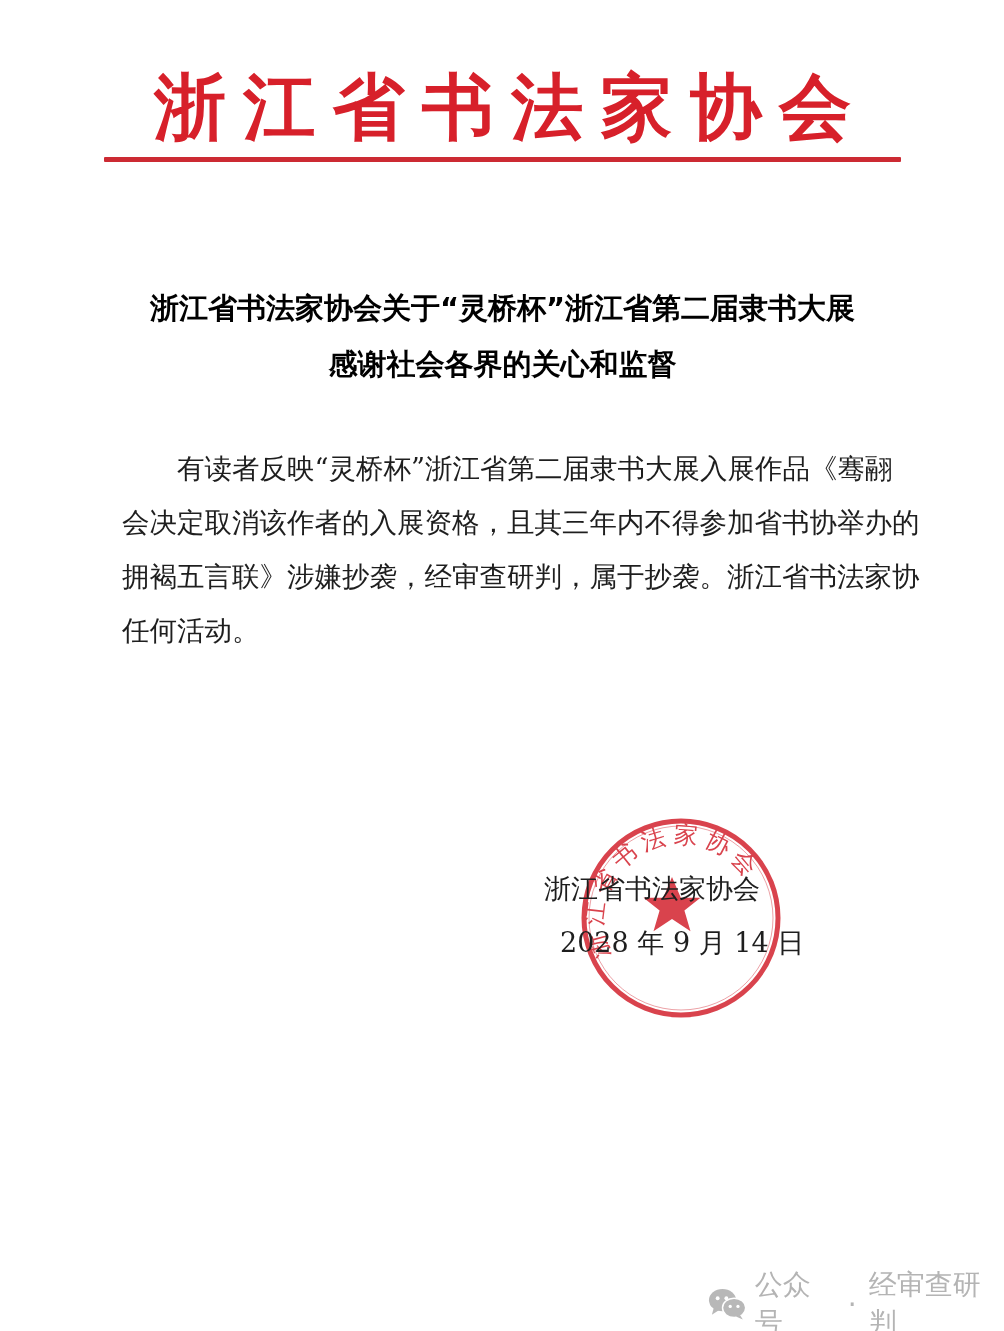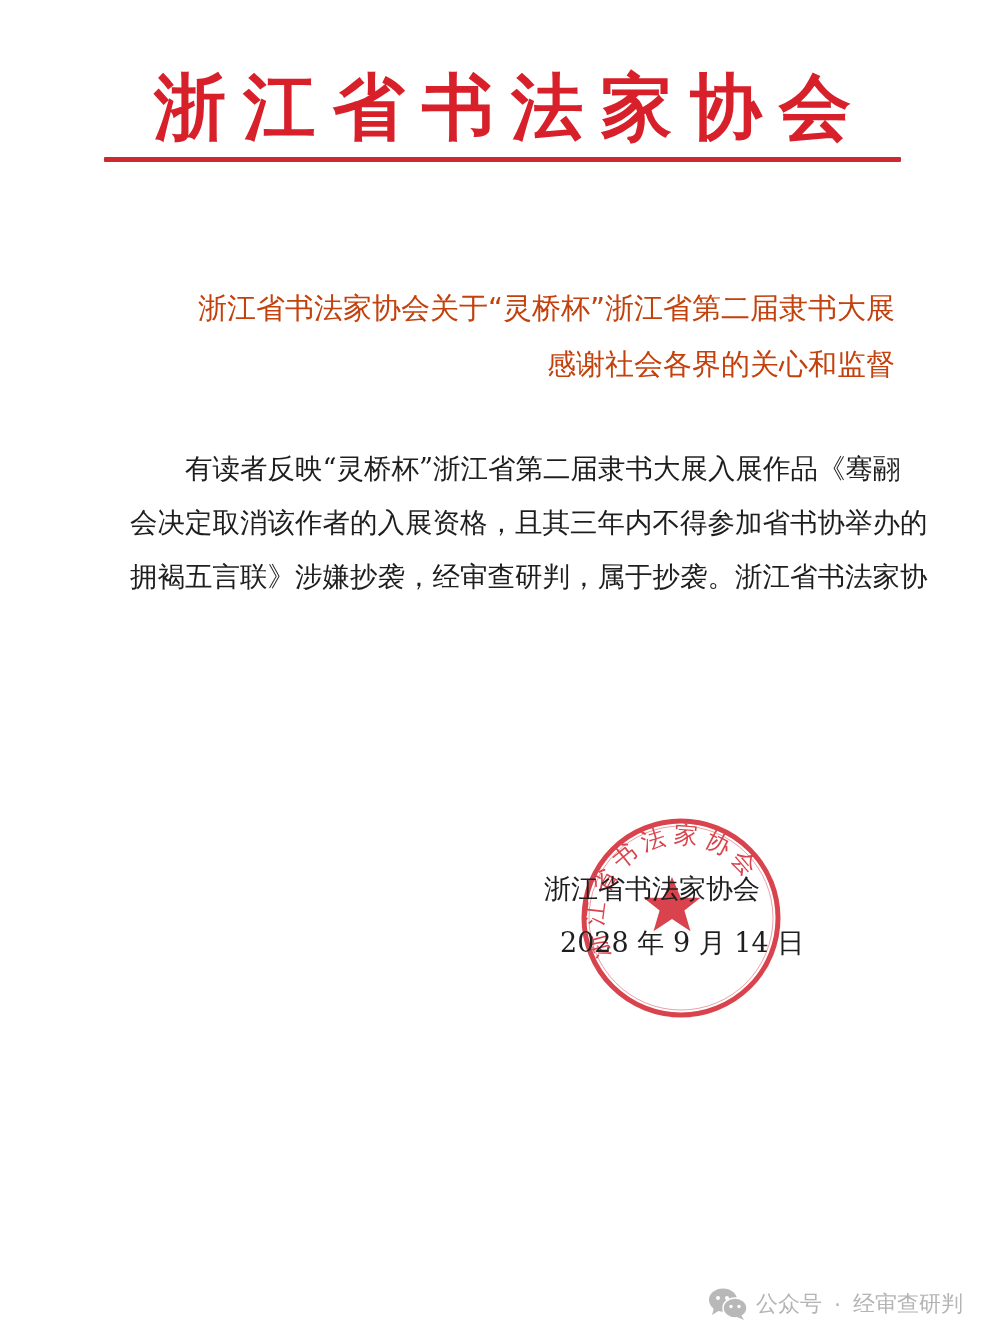--- a/index.html
+++ b/index.html
@@ -51,40 +51,39 @@
       height: 5px;
       background: #cc2a33;
       border-radius: 1px;
     }
     
     .doc-title {
       position: absolute;
       left: 110px;
       top: 280px;
       width: 785px;
-      text-align: right;
+      text-align: center;
       font-family: "DejaVu Sans", "Liberation Sans", sans-serif;
       font-size: 29px;
       line-height: 56px;
-      color: #c2410c;
-      font-weight: 400;
+      color: #000000;
+      font-weight: 700;
     }
     .doc-title .line { display: block; white-space: nowrap; }
     
     .doc-body {
       position: absolute;
       left: 122px;
       top: 441px;
       width: 762px;
       font-family: "DejaVu Serif", "Liberation Serif", serif;
       font-size: 27.5px;
       line-height: 54px;
       color: #1e1e1e;
       text-align: justify;
-      margin-left: 8px;
     }
     .doc-body .line { display: block; white-space: nowrap; }
     .doc-body .indent { padding-left: 55px; }
     
     .signature {
       position: absolute;
       left: 544px;
       top: 862px;
       width: 240px;
       font-family: "DejaVu Serif", "Liberation Serif", serif;
@@ -108,21 +107,21 @@
     
     .footer-mark {
       position: absolute;
       left: 708px;
       top: 1284px;
       height: 40px;
       display: flex;
       align-items: center;
       gap: 8px;
       font-family: "DejaVu Sans", "Liberation Sans", sans-serif;
-      font-size: 22px;
+      font-size: 28px;
       color: #b4b4b4;
     }
     .footer-mark .wechat-icon { width: 40px; height: 34px; display: inline-block; }
     .footer-mark .sep { padding: 0 4px; }
   </style>
 </head>
 <body>
 
 <div class="page">
 
@@ -141,20 +140,21 @@
   <div class="doc-title">
     <span class="line">浙江省书法家协会关于“灵桥杯”浙江省第二届隶书大展</span>
     <span class="line">感谢社会各界的关心和监督</span>
   </div>
 
   <div class="doc-body">
     <div>
       <span class="line indent">有读者反映“灵桥杯”浙江省第二届隶书大展入展作品《骞翮</span>
       <span class="line">会决定取消该作者的入展资格，且其三年内不得参加省书协举办的</span>
       <span class="line">拥褐五言联》涉嫌抄袭，经审查研判，属于抄袭。浙江省书法家协</span>
+      <span class="line">任何活动。</span>
     </div>
   </div>
 
   <svg class="seal" viewBox="0 0 202 202" xmlns="http://www.w3.org/2000/svg">
     <defs>
       <path id="sealArc" d="M 38,150 A 78,78 0 1,1 164,150" fill="none"></path>
     </defs>
     <circle cx="101" cy="101" r="97" fill="none" stroke="#d42a35" stroke-width="5"></circle>
     <circle cx="101" cy="101" r="92" fill="none" stroke="#d42a35" stroke-width="1" opacity="0.5"></circle>
     <text font-family="DejaVu Serif, serif" font-size="24" fill="#d42a35" letter-spacing="6">

